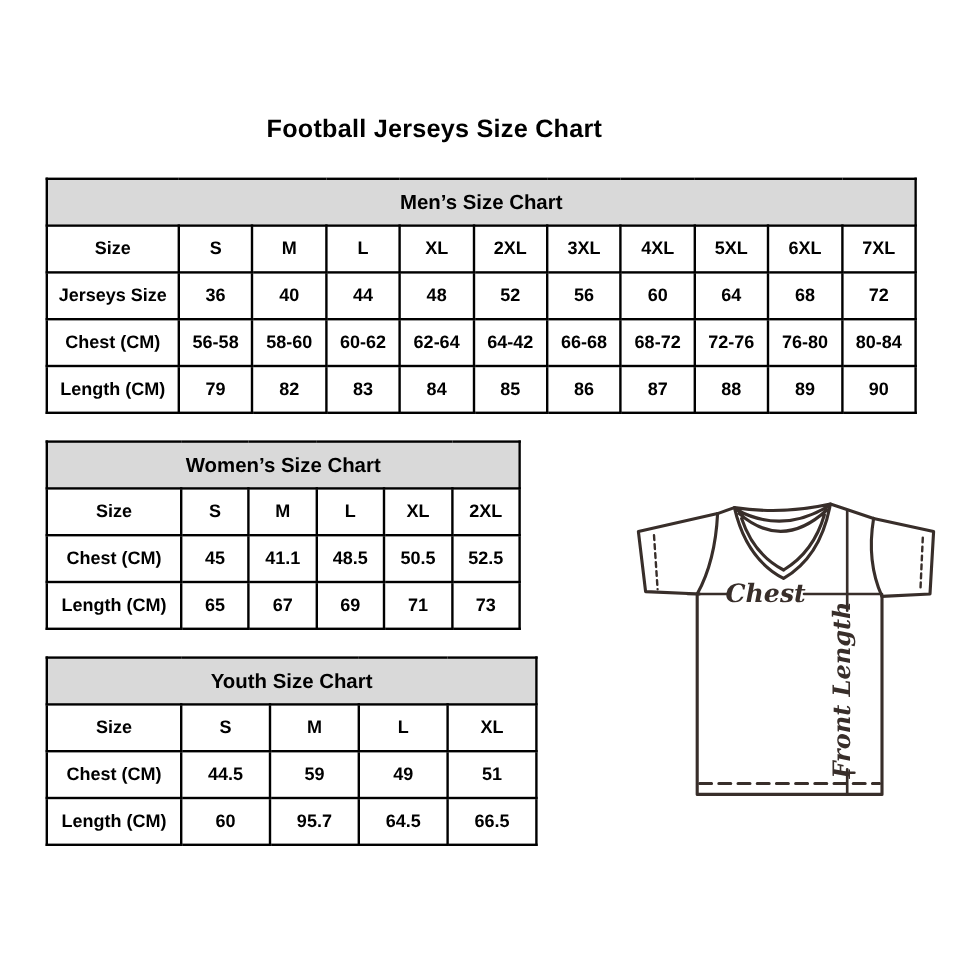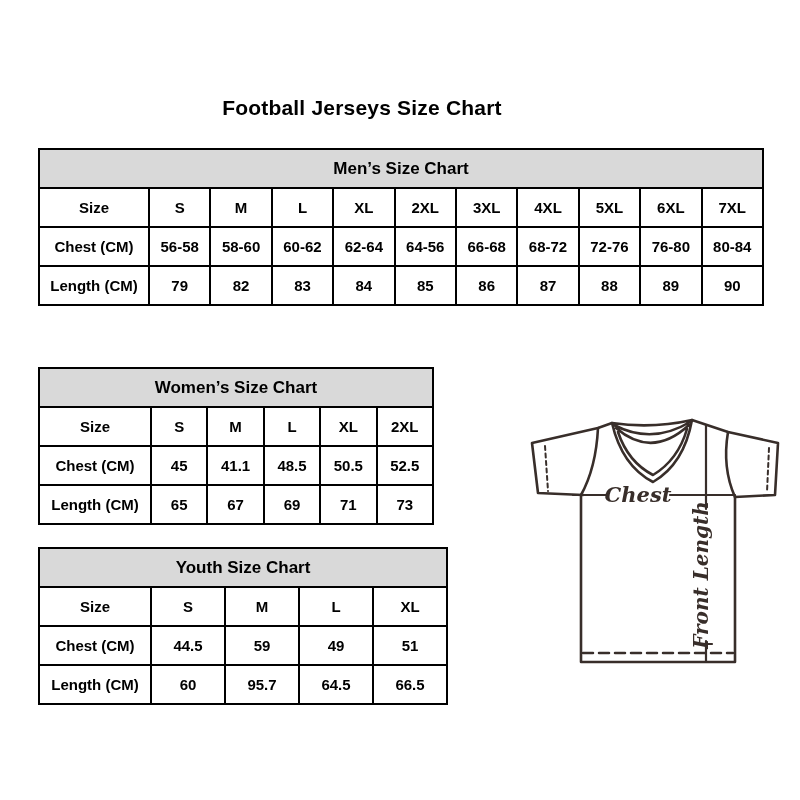--- a/index.html
+++ b/index.html
@@ -88,26 +88,39 @@
         <td>L</td>
         <td>XL</td>
         <td>2XL</td>
         <td>3XL</td>
         <td>4XL</td>
         <td>5XL</td>
         <td>6XL</td>
         <td>7XL</td>
       </tr>
       <tr>
+        <td>Jerseys Size</td>
+        <td>36</td>
+        <td>40</td>
+        <td>44</td>
+        <td>48</td>
+        <td>52</td>
+        <td>56</td>
+        <td>60</td>
+        <td>64</td>
+        <td>68</td>
+        <td>72</td>
+      </tr>
+      <tr>
         <td>Chest (CM)</td>
         <td>56-58</td>
         <td>58-60</td>
         <td>60-62</td>
         <td>62-64</td>
-        <td>64-56</td>
+        <td>64-42</td>
         <td>66-68</td>
         <td>68-72</td>
         <td>72-76</td>
         <td>76-80</td>
         <td>80-84</td>
       </tr>
       <tr>
         <td>Length (CM)</td>
         <td>79</td>
         <td>82</td>

